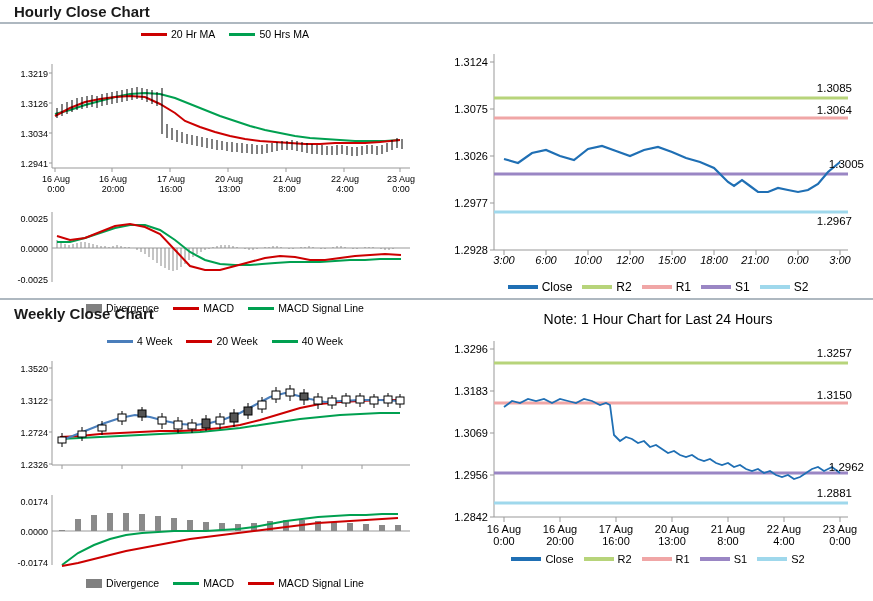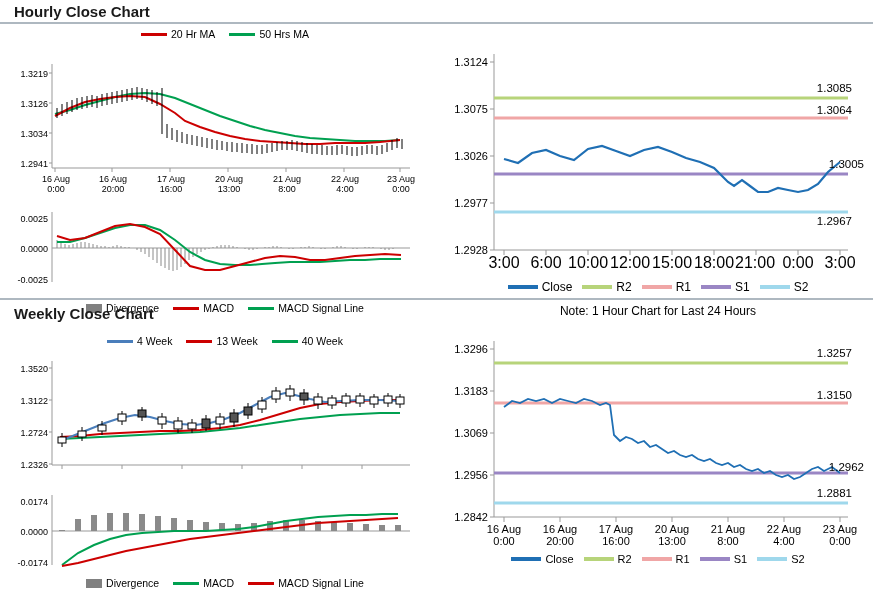--- a/index.html
+++ b/index.html
@@ -13,21 +13,21 @@
     padding:3px 12px 2px 14px;
   }
   .hr{height:2px;background:#aeb8c0;margin:0;}
   .panel{position:relative;}
   .tick{font-size:9px;fill:#000;}
   .tick-lbl{font-size:9px;color:#000;}
   .legend-row{display:flex;justify-content:center;align-items:center;gap:14px;font-size:10.5px;}
   .legend-item{display:flex;align-items:center;gap:4px;}
   .lg-line{width:26px;height:3px;display:inline-block;}
   .lg-box{width:16px;height:9px;display:inline-block;}
-  .note{text-align:center;font-size:12px;margin-top:4px;color:#000;}
+  .note{text-align:center;font-size:14px;margin-top:11px;color:#000;}
   .big-legend{display:flex;justify-content:center;align-items:center;gap:10px;font-size:12px;}
   .big-legend .lg-line{width:30px;height:4px;}
   svg{display:block;}
 </style>
 </head>
 <body>
 
 <div class="section-title">Hourly Close Chart</div>
 <div class="hr"></div>
 
@@ -317,21 +317,21 @@
       <line x1="66" y1="172" x2="420" y2="172" stroke="#9fd8ec" stroke-width="3"></line>
 
       <polyline fill="none" stroke="#1f6fb4" stroke-width="2.2" points="76,119 90,123 104,113 118,110 132,116 146,120 160,109 174,106 188,111 202,116 216,110 230,107 244,112 258,118 272,122 286,128 300,142 306,146 314,140 322,146 330,152 340,152 350,148 360,150 370,152 380,150 390,144 400,132 412,122"></polyline>
 
       <text class="tick" style="font-size:11.5px" x="424" y="52" text-anchor="end">1.3085</text>
       <text class="tick" style="font-size:11.5px" x="424" y="74" text-anchor="end">1.3064</text>
       <text class="tick" style="font-size:11.5px" x="436" y="128" text-anchor="end">1.3005</text>
       <text class="tick" style="font-size:11.5px" x="424" y="185" text-anchor="end">1.2967</text>
     </svg>
 
-    <div style="position:absolute;left:0;top:230px;width:445px;height:16px;font-size:16px;">
+    <div style="position:absolute;left:0;top:230px;width:445px;height:16px;font-size:11px;font-style:italic;">
       <div style="position:absolute;left:56px;width:40px;text-align:center;">3:00</div>
       <div style="position:absolute;left:98px;width:40px;text-align:center;">6:00</div>
       <div style="position:absolute;left:140px;width:40px;text-align:center;">10:00</div>
       <div style="position:absolute;left:182px;width:40px;text-align:center;">12:00</div>
       <div style="position:absolute;left:224px;width:40px;text-align:center;">15:00</div>
       <div style="position:absolute;left:266px;width:40px;text-align:center;">18:00</div>
       <div style="position:absolute;left:307px;width:40px;text-align:center;">21:00</div>
       <div style="position:absolute;left:350px;width:40px;text-align:center;">0:00</div>
       <div style="position:absolute;left:392px;width:40px;text-align:center;">3:00</div>
     </div>
@@ -369,21 +369,21 @@
 <div class="panel" style="position:absolute;top:325px;left:0;width:873px;height:276px;padding-left:40px;">
 
   <div style="position:absolute;left:0;top:0;width:420px;height:276px;">
     <div class="legend-row" style="position:absolute;left:50px;top:10px;width:350px;">
       <span class="legend-item">
         <span class="lg-line" style="background:#4a7ebb"></span>
         <span>4 Week</span>
       </span>
       <span class="legend-item">
         <span class="lg-line" style="background:#cc0000"></span>
-        <span>13 Week</span>
+        <span>20 Week</span>
       </span>
       <span class="legend-item">
         <span class="lg-line" style="background:#00a050"></span>
         <span>40 Week</span>
       </span>
     </div>
 
     <svg width="420" height="140" style="position:absolute;left:0;top:22px;">
       <text class="tick" x="48" y="25" text-anchor="end">1.3520</text>
       <text class="tick" x="48" y="57" text-anchor="end">1.3122</text>

